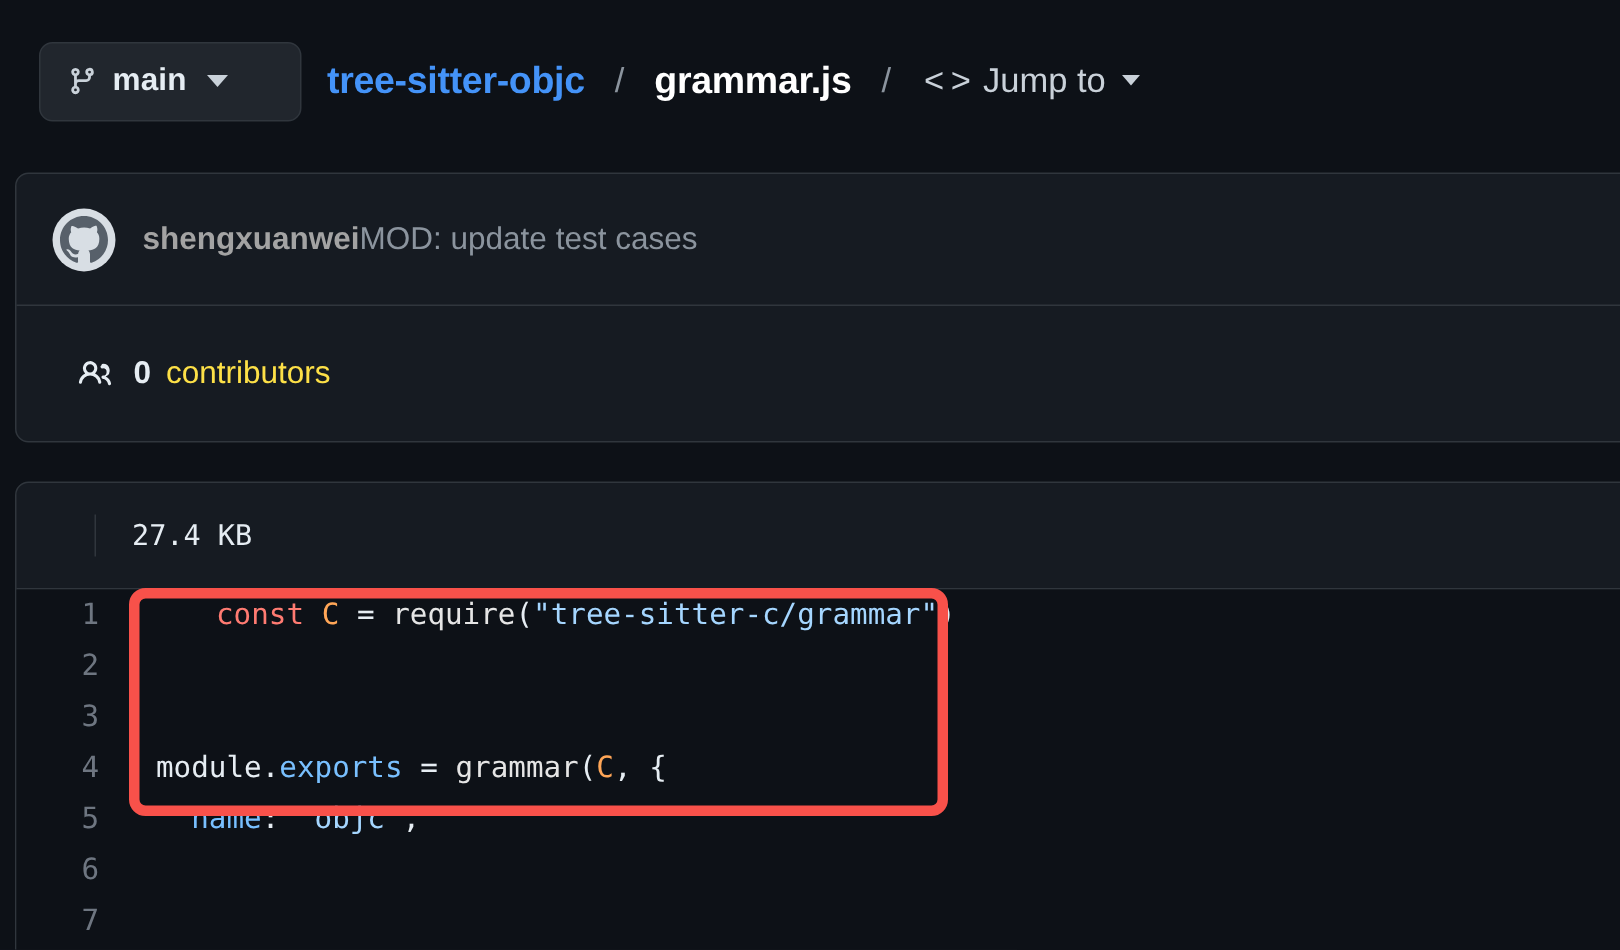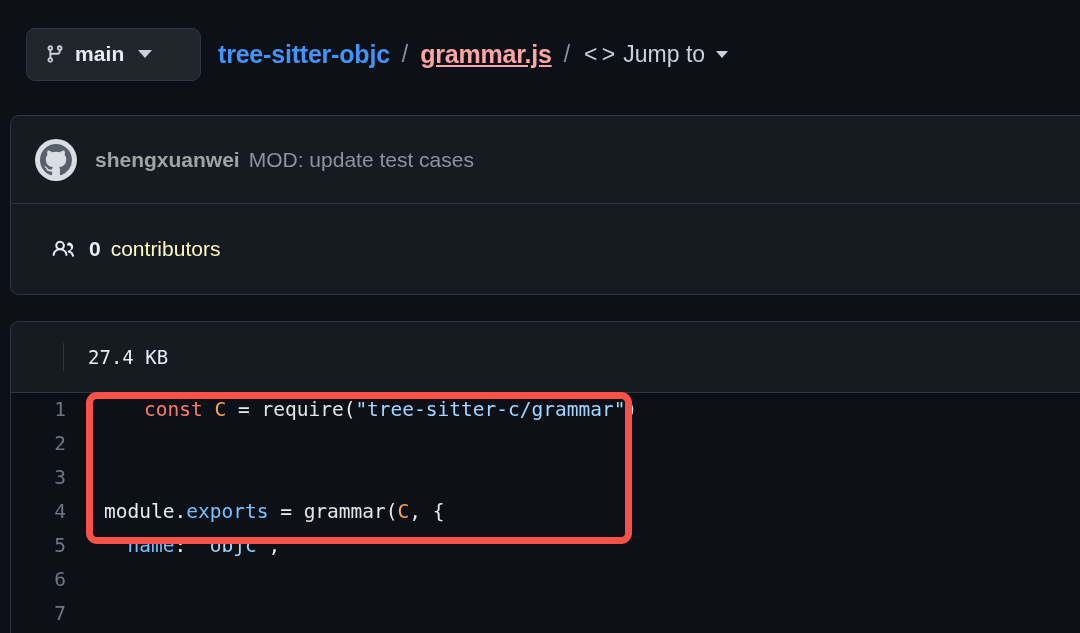--- a/index.html
+++ b/index.html
@@ -43,43 +43,42 @@
   .caret {
     width: 0; height: 0;
     border-left: 7px solid transparent;
     border-right: 7px solid transparent;
     border-top: 8px solid #c9d1d9;
     margin-left: 4px;
     flex: none;
   }
   .crumbs {
     display: flex;
-    align-items: center;
+    align-items: flex-start;
     margin-left: 17px;
-    gap: 4px;
+    gap: 12px;
     white-space: nowrap;
   }
   .crumb-repo {
     color: #4493f8;
     font-size: 25px;
     font-weight: bold;
     letter-spacing: -.2px;
   }
   .crumb-sep {
     color: #8b949e;
     font-size: 23px;
     font-weight: normal;
     padding: 0 8px;
   }
   .crumb-file {
-    color: #fca5a5;
+    color: #ffffff;
     font-size: 25px;
     font-weight: bold;
     letter-spacing: -.2px;
-    text-decoration: underline;
   }
   .jump {
     display: flex;
     align-items: center;
     gap: 9px;
     color: #c9d1d9;
     font-size: 23px;
     margin-left: 2px;
   }
   .code-brackets {
@@ -119,32 +118,31 @@
   }
   .avatar svg { width: 32px; height: 32px; display:block; }
   .commit-author {
     color: #a3a3a3;
     font-size: 21px;
     font-weight: bold;
   }
   .commit-msg {
     color: #8b949e;
     font-size: 21px;
-    margin-left: 9px;
   }
   .contrib-row {
     height: 90px;
     display: flex;
     align-items: center;
     padding-left: 40px;
     gap: 13px;
   }
   .people-icon { width: 25px; height: 22px; display:block; flex:none;}
   .contrib-count { color:#e6edf3; font-size:21px; font-weight:bold; }
-  .contrib-label { color:#fef9c3; font-size:21px; font-weight:normal; margin-left:-3px;}
+  .contrib-label { color:#fde047; font-size:21px; font-weight:normal; margin-left:-3px;}
 
   
   .file-meta {
     height: 71px;
     display: flex;
     align-items: center;
     padding-left: 28px;
     gap: 0;
     border-bottom: 1px solid #30363d;
   }

